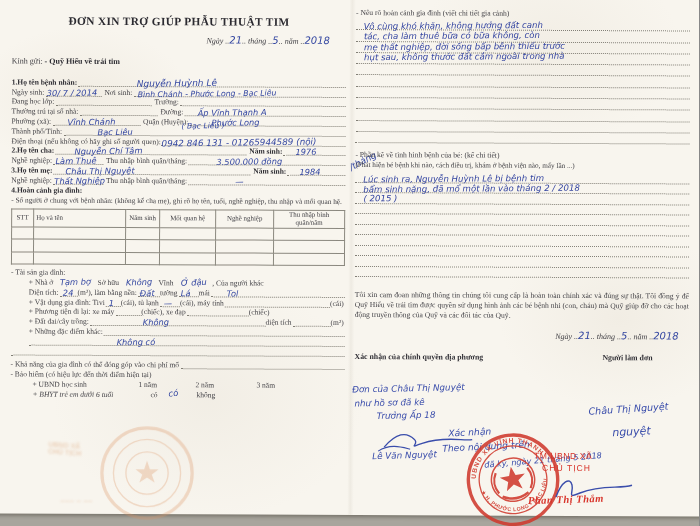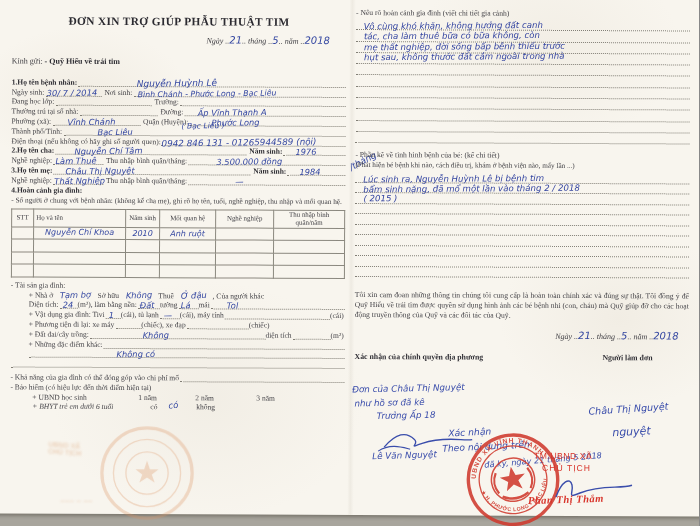--- a/index.html
+++ b/index.html
@@ -202,28 +202,20 @@
           <tbody>
               <tr>
             <th>STT</th>
             <th style="text-align:left;">Họ và tên</th>
             <th>Năm sinh</th>
             <th>Mối quan hệ</th>
             <th>Nghề nghiệp</th>
             <th>Thu nhập bình quân/năm</th>
           </tr>
           <tr>
-            <td></td>
-            <td><span class="hw2" style="font-size:8px;position:relative;top:-1px;">Nguyễn Chí Khoa</span></td>
-            <td><span class="hw2" style="font-size:8px;">2010</span></td>
-            <td><span class="hw2" style="font-size:8px;">Anh ruột</span></td>
-            <td></td>
-                <td></td>
-          </tr>
-          <tr>
                 <td></td>
                 <td></td>
                 <td></td>
                 <td></td>
                 <td></td>
                 <td></td>
               </tr>
           <tr>
                 <td></td>
                 <td></td>
@@ -245,21 +237,21 @@
 
         <div class="fline" style="margin-top:2px;">
           <span class="lbl">- Tài sản gia đình:</span>
         </div>
         <div class="assets">
           <div class="fline">
             <span class="lbl">+ Nhà ở</span>
             <span class="hw2 inlv">Tạm bợ</span>
             <span class="lbl">Sở hữu</span>
             <span class="hw2 inlv">Không</span>
-            <span class="lbl">Thuê</span>
+            <span class="lbl">Vĩnh</span>
             <span class="hw2 inlv">Ở đậu</span>
             <span class="lbl">, Của người khác</span>
           </div>
           <div class="fline">
             <span class="lbl">Diện tích:</span>
             <span class="dots dfix" style="width:18px;">
                 <span class="hw" style="left:18%;">24</span>
               </span>
             <span class="lbl">(m²), làm bằng nền:</span>
             <span class="dots dfix" style="width:22px;">

